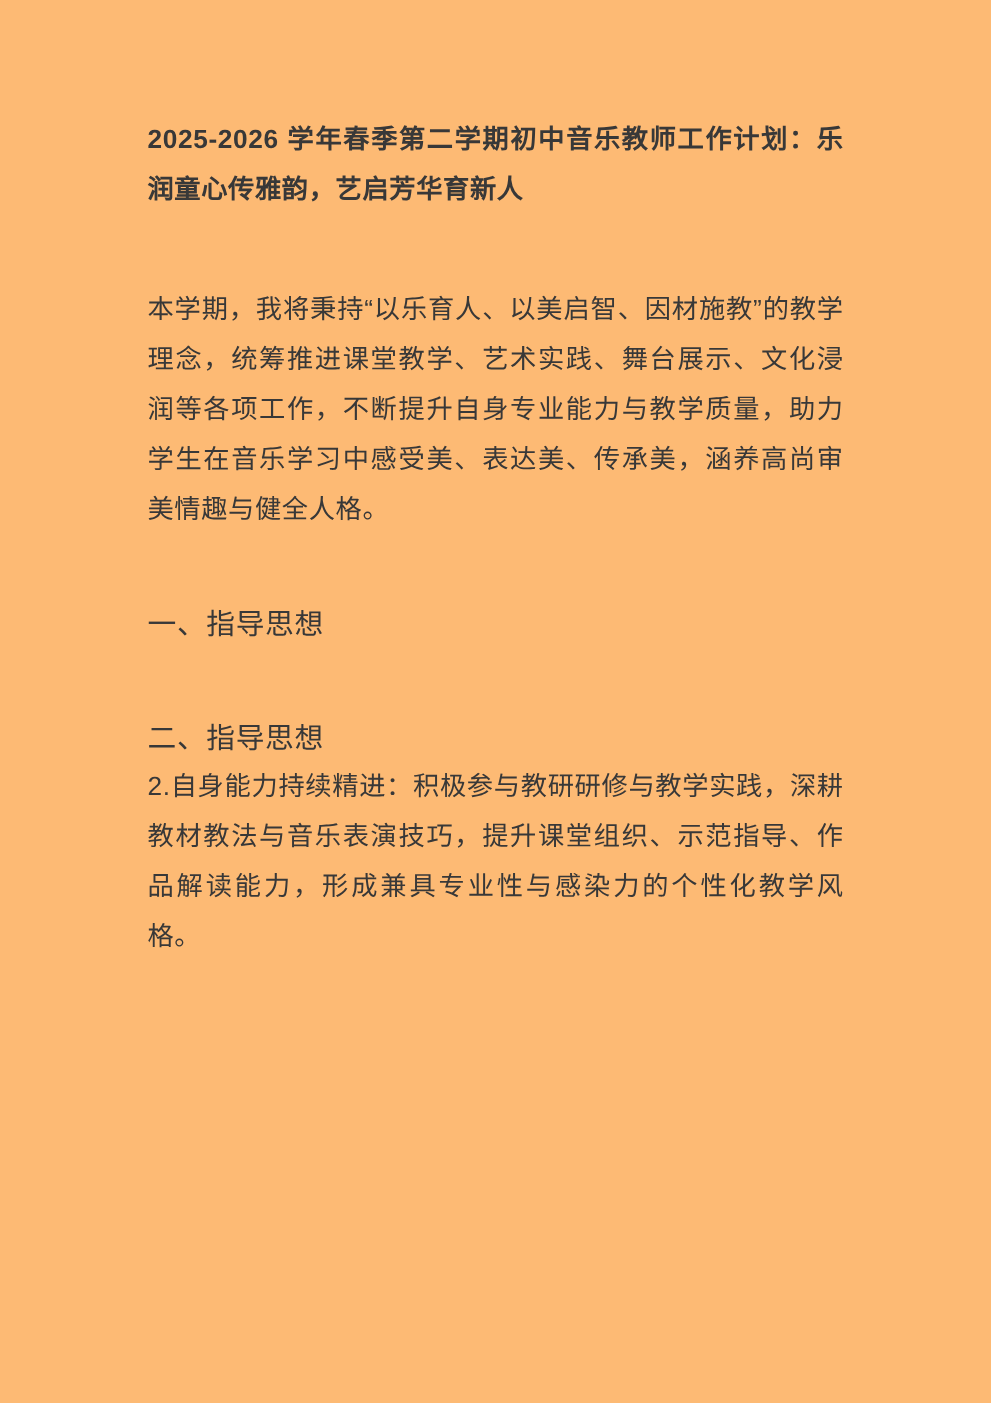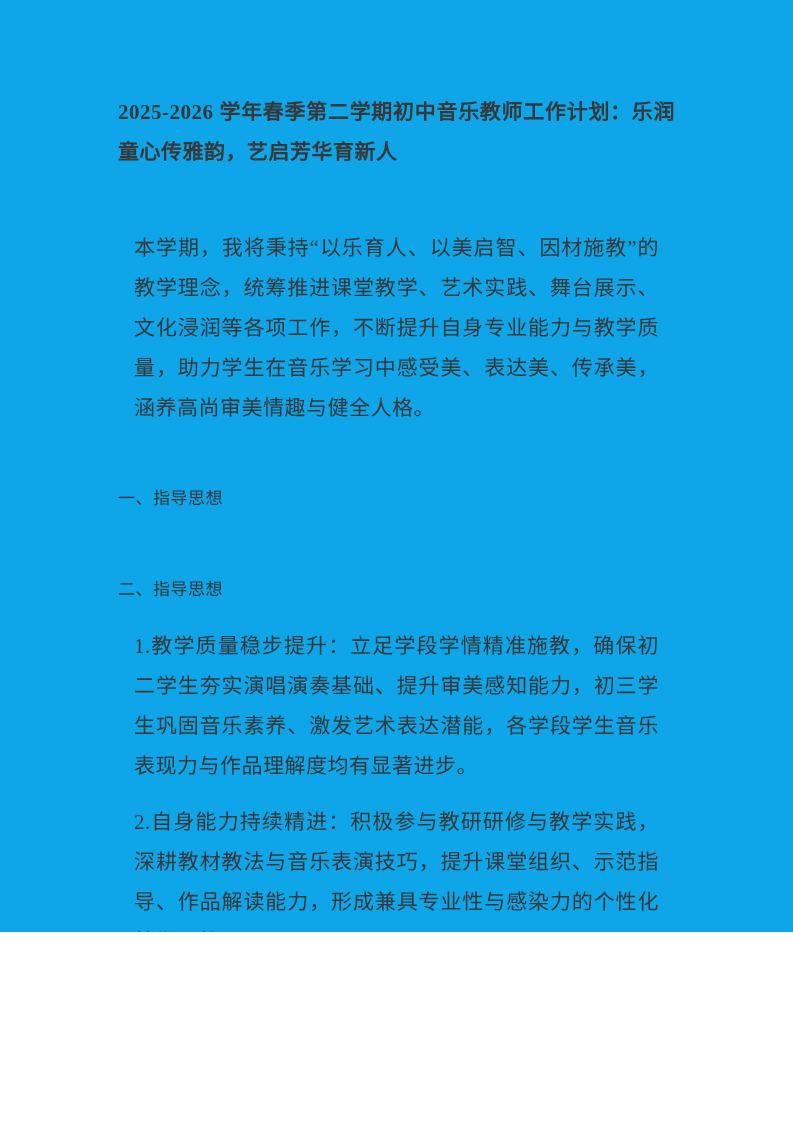--- a/index.html
+++ b/index.html
@@ -3,67 +3,66 @@
 <meta charset="utf-8">
 <style>
   html, body {
     margin: 0;
     padding: 0;
     background: #ffffff;
   }
   .doc-page {
     position: relative;
     width: 793px;
-    height: 932px;
-    background: #0ea5e9;
+    height: 1122px;
+    background: #fdba74;
     overflow: hidden;
     box-sizing: border-box;
-    font-family: Liberation Serif, serif;
+    font-family: Liberation Sans, sans-serif;
     color: #383838;
   }
   .doc-content {
     position: absolute;
     top: 92px;
     left: 118px;
     width: 557px;
     font-size: 21px;
     line-height: 40px;
     text-align: justify;
     letter-spacing: 0.5px;
   }
   .doc-title {
     margin: 0 0 56px 0;
     font-size: 21px;
     font-weight: 700;
     line-height: 40px;
     text-align: justify;
   }
   .doc-paragraph {
-    margin: 16px;
+    margin: 0;
   }
   .doc-heading {
     margin: 51px 0 0 0;
-    font-size: 17px;
+    font-size: 23px;
     font-weight: 400;
     line-height: 40px;
   }
 </style>
 </head>
 <body>
 
 <div class="doc-page">
   <div class="doc-content">
 
     <p class="doc-title">2025-2026 学年春季第二学期初中音乐教师工作计划：乐润童心传雅韵，艺启芳华育新人</p>
 
     <p class="doc-paragraph">本学期，我将秉持“以乐育人、以美启智、因材施教”的教学理念，统筹推进课堂教学、艺术实践、舞台展示、文化浸润等各项工作，不断提升自身专业能力与教学质量，助力学生在音乐学习中感受美、表达美、传承美，涵养高尚审美情趣与健全人格。</p>
 
     <p class="doc-heading">一、指导思想</p>
 
 
     <p class="doc-heading">二、指导思想</p>
 
-    <p class="doc-paragraph">1.教学质量稳步提升：立足学段学情精准施教，确保初二学生夯实演唱演奏基础、提升审美感知能力，初三学生巩固音乐素养、激发艺术表达潜能，各学段学生音乐表现力与作品理解度均有显著进步。</p>
 
     <p class="doc-paragraph">2.自身能力持续精进：积极参与教研研修与教学实践，深耕教材教法与音乐表演技巧，提升课堂组织、示范指导、作品解读能力，形成兼具专业性与感染力的个性化教学风格。</p>
 
   </div>
 </div>
 
 </body></html>

